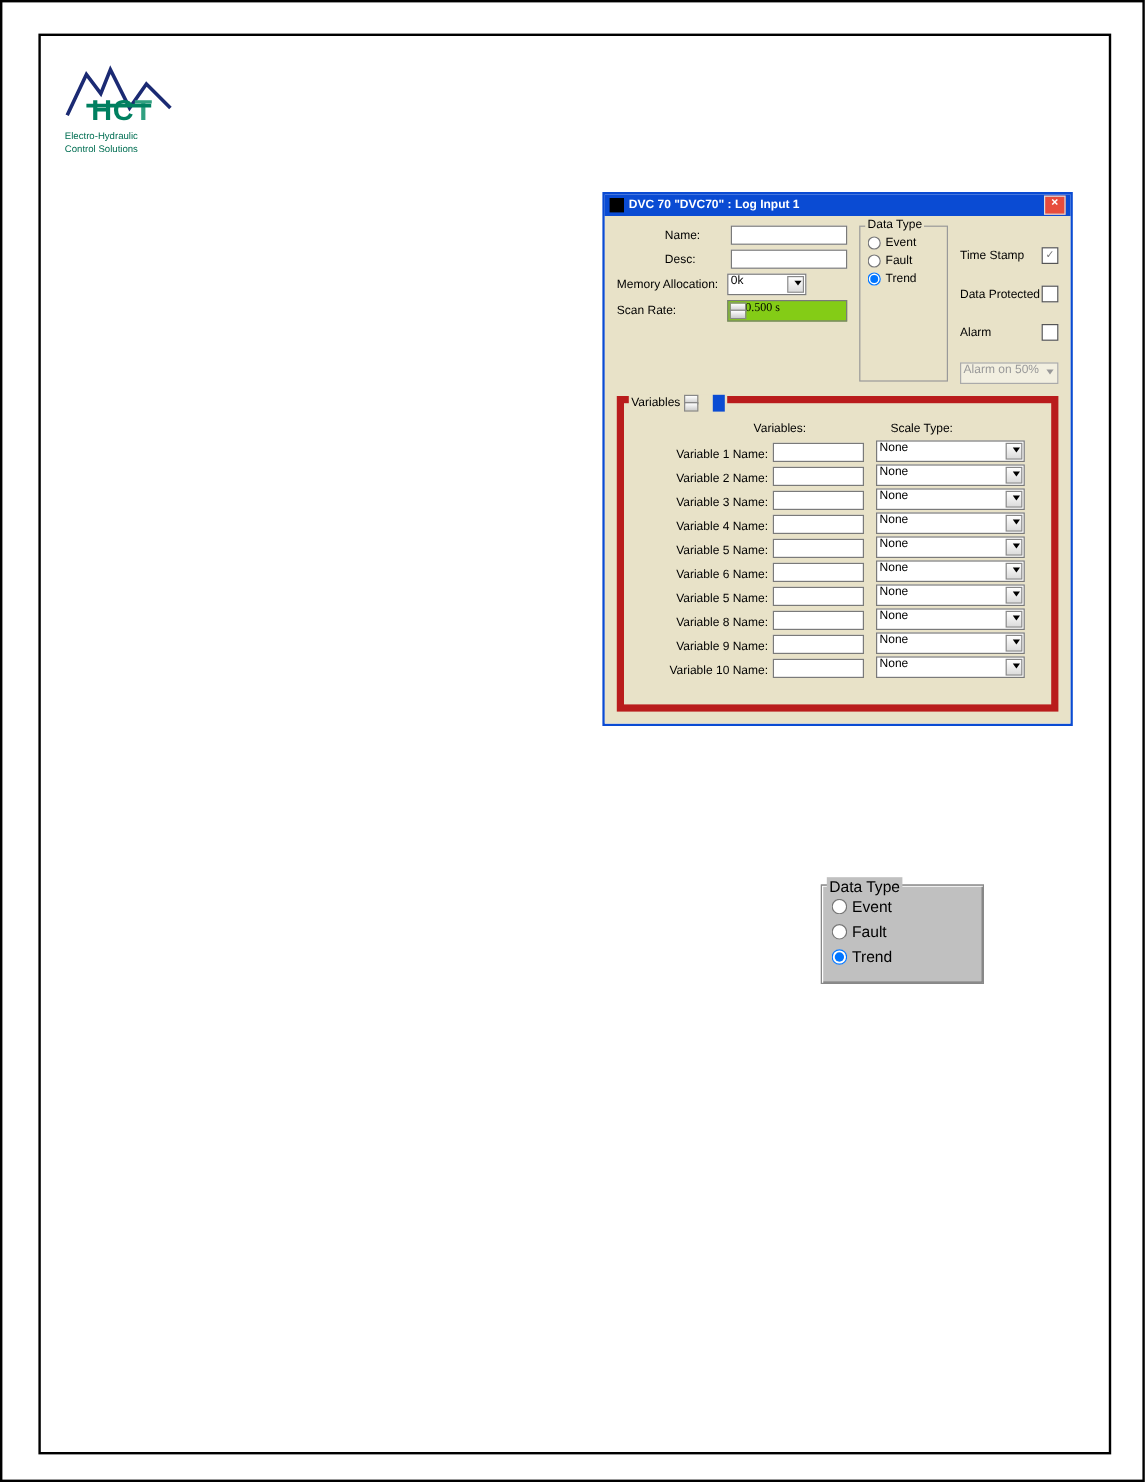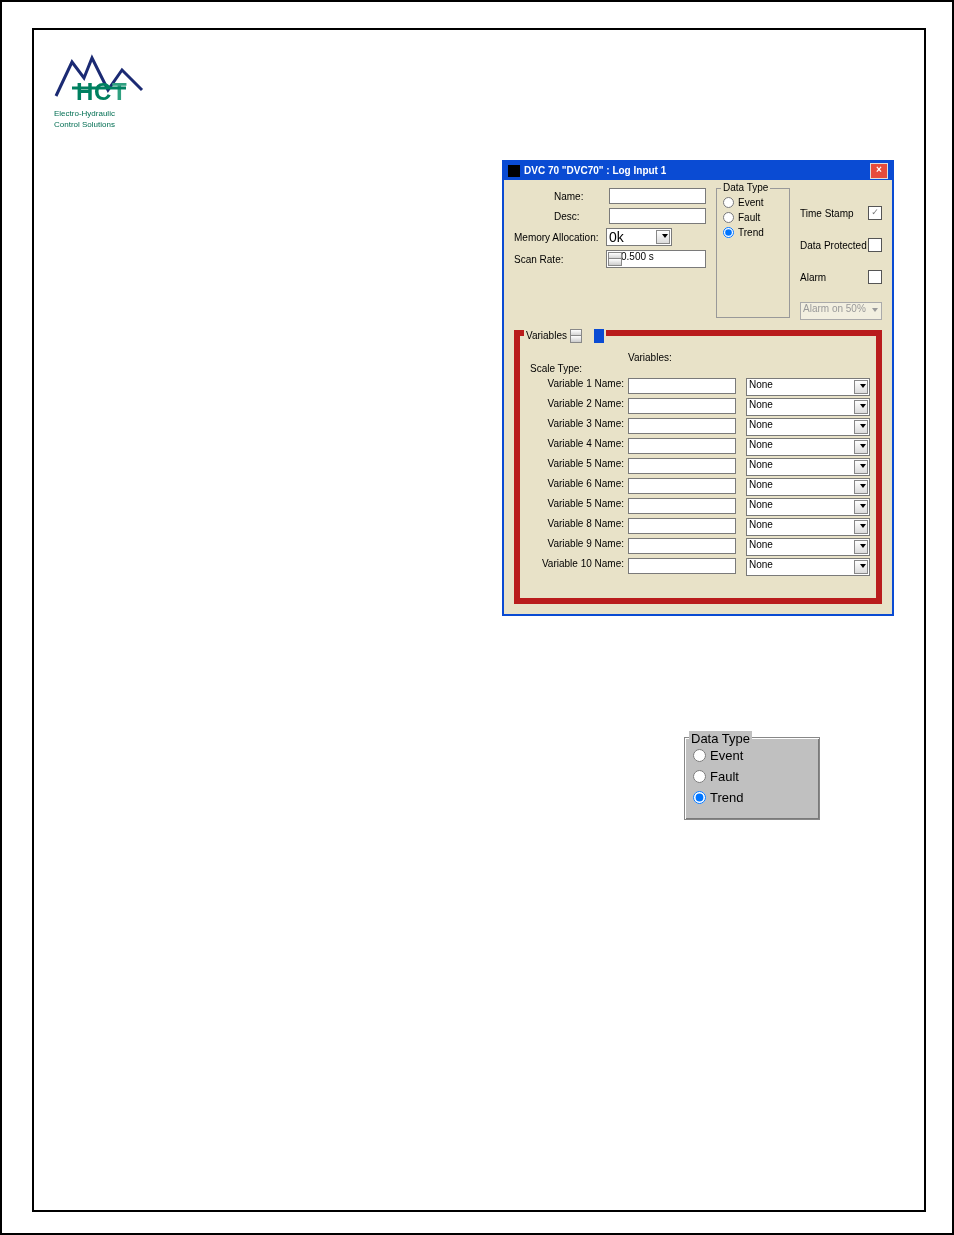--- a/index.html
+++ b/index.html
@@ -12,48 +12,48 @@
 .dialog{position:absolute;left:468px;top:130px;width:388px;border:2px solid var(--blue);font-size:10px;color:#000;}
 .titlebar{background:var(--blue);color:#fff;font-weight:bold;height:18px;line-height:18px;padding:0 4px;display:flex;align-items:center;}
 .titlebar-icon{width:12px;height:12px;background:#000;margin-right:4px;display:inline-block;}
 .title-text{flex:1;}
 .close-x{width:16px;height:14px;background:#e74c3c;border:1px solid #ddd;color:#fff;font-weight:bold;font-size:10px;text-align:center;line-height:12px;}
 .dlg-body{background:var(--beige);padding:8px 10px 10px 10px;}
 .row{display:flex;align-items:center;margin-bottom:4px;}
 .lab{width:92px;}
 .lab-narrow{width:55px;padding-left:40px;}
 .txt{flex:1;height:14px;background:#fff;border:1px solid #7a7a7a;}
-.sel{width:60px;height:16px;background:#fff;border:1px solid #7a7a7a;font-size:14px;padding:0 2px;position:relative;}
+.sel{width:60px;height:16px;background:#fff;border:1px solid #7a7a7a;font-size:10px;padding:0 2px;position:relative;}
 .sel::after{content:"";position:absolute;right:1px;top:1px;width:12px;height:12px;background:linear-gradient(#fff,#dcdcdc);border:1px solid #888;}
 .sel-caret{position:absolute;right:3px;top:5px;border-left:3px solid transparent;border-right:3px solid transparent;border-top:4px solid #000;z-index:2;}
-.spin{width:70px;height:16px;background:#ffffff;border:1px solid #7a7a7a;font-size:10px;padding:0 14px;position:relative;}
+.spin{width:70px;height:16px;background:#84cc16;border:1px solid #7a7a7a;font-size:10px;padding:0 14px;position:relative;font-family:Liberation Serif, serif;}
 .spin::before,.spin::after{content:"";position:absolute;left:1px;width:12px;height:6px;background:linear-gradient(#fff,#ccc);border:1px solid #888;}
 .spin::before{top:1px;}
 .spin::after{bottom:1px;}
 .top-grid{display:flex;gap:10px;}
 .top-left{flex:1;}
 .group{border:1px solid #999;padding:4px 6px 6px 6px;position:relative;margin-bottom:2px;}
 .group-title{position:absolute;top:-7px;left:4px;background:var(--beige);padding:0 2px;font-size:10px;}
 .radio{display:flex;align-items:center;gap:4px;margin:4px 0;}
 .radio input{margin:0;width:11px;height:11px;}
 .chkrow{display:flex;align-items:center;justify-content:space-between;margin:18px 0;}
 .chk{width:12px;height:12px;border:1px solid #555;background:#fff;text-align:center;line-height:10px;font-size:9px;color:#777;}
 .alarmsel{width:76px;height:16px;font-size:10px;color:#999;border:1px solid #aaa;background:#f2efe0;position:relative;padding:0 2px;}
 .alarmsel .sel-caret{border-top-color:#999;}
 .vars{border:6px solid #b91c1c;padding:16px 6px 20px 6px;position:relative;margin-top:10px;}
 .vars-title{position:absolute;top:-7px;left:4px;background:var(--beige);padding:0 2px;}
 .varspin{display:inline-block;width:24px;height:14px;position:relative;vertical-align:middle;}
 .varspin::before,.varspin::after{content:"";position:absolute;left:0;width:10px;height:6px;background:linear-gradient(#fff,#ccc);border:1px solid #888;}
 .varspin::before{top:0;}
 .varspin::after{bottom:0;}
 .bluebar{display:inline-block;width:10px;height:14px;background:var(--blue);vertical-align:middle;}
-.var-hdr{display:flex;margin-bottom:4px;flex-direction:column;}
+.var-hdr{display:flex;margin-bottom:4px;}
 .var-hdr .c1{flex:1;padding-left:102px;}
 .var-hdr .c2{width:128px;padding-left:4px;}
-.var-row{display:flex;align-items:flex-start;margin:2px 0;}
+.var-row{display:flex;align-items:flex-end;margin:2px 16px;}
 .var-lab{width:98px;text-align:right;padding-right:4px;}
 .var-txt{flex:1;height:14px;background:#fff;border:1px solid #7a7a7a;margin-right:10px;}
 .scale{width:118px;height:16px;background:#fff;border:1px solid #7a7a7a;font-size:10px;padding:0 2px;position:relative;}
 .scale::after{content:"";position:absolute;right:1px;top:1px;width:12px;height:12px;background:linear-gradient(#fff,#dcdcdc);border:1px solid #888;}
 .btnrow{display:flex;justify-content:flex-end;gap:10px;margin-top:10px;}
 .btn{width:64px;height:20px;background:var(--beige);border:1px solid #888;font-size:10px;text-align:center;line-height:18px;box-shadow:1px 1px 0 #fff inset,-1px -1px 0 #7a7a7a inset;}
 .dtype-inset{position:absolute;left:650px;top:707px;width:118px;background:var(--grey);border:1px solid #888;padding:4px 8px 8px 8px;font-size:13px;box-shadow:1px 1px 0 #fff inset,-1px -1px 0 #7a7a7a inset;}
 .dtype-inset .group-title{background:var(--grey);font-size:13px;}
 .dtype-inset .radio{margin:6px 0;font-size:13px;}
 .dtype-inset .radio input{width:13px;height:13px;}

